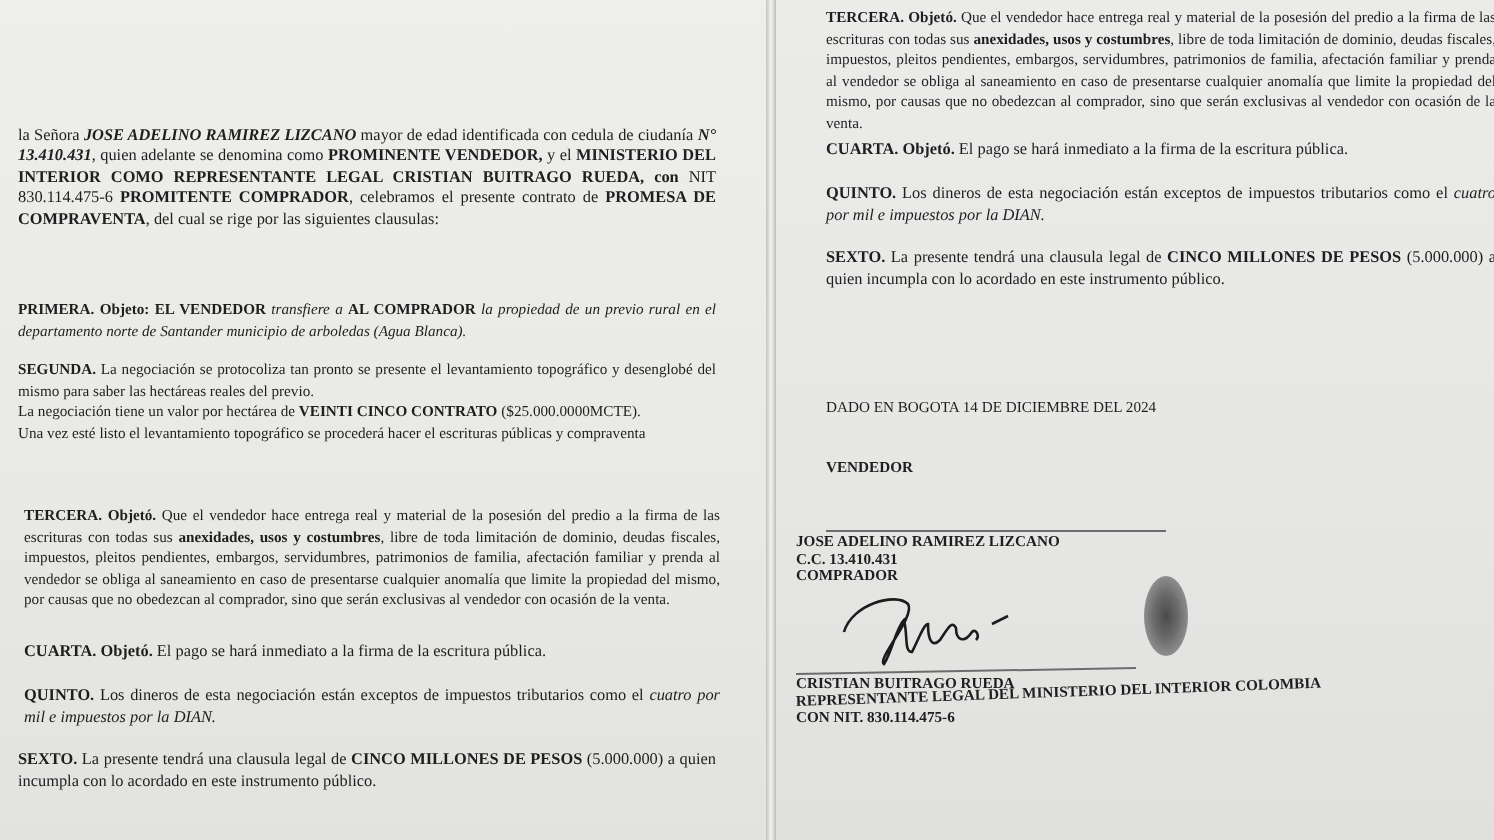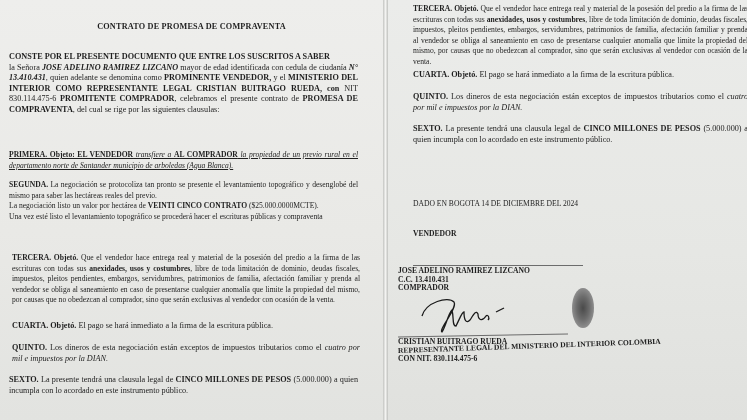--- a/index.html
+++ b/index.html
@@ -18,34 +18,33 @@
   .r{left:25px;width:335px;}
   .sigline{position:absolute;height:1px;background:#6c6c6c;}
   .sig-text{position:absolute;font-size:7.6px;font-weight:bold;line-height:8.6px;}
   .fingerprint{position:absolute;left:184px;top:288px;width:22px;height:40px;border-radius:50%;background:radial-gradient(ellipse at 50% 50%,#4a4a4a 0%,#6b6b6b 40%,#8d8d8d 70%,rgba(150,150,150,0) 100%);}
   .signature{position:absolute;left:30px;top:296px;}
 </style>
 </head>
 <body>
 
 <div class="page left">
-  <div class="title">CONTRATO DE PROMESA DE COMPRAVENTA</div>
 
   <div class="para l big" style="top:52px;">
-    <b>CONSTE POR EL PRESENTE DOCUMENTO QUE ENTRE LOS SUSCRITOS A SABER</b><br>
+    <br>
     <span>la Señora </span><b><i>JOSE ADELINO RAMIREZ LIZCANO</i></b><span> mayor de edad identificada con cedula de ciudanía </span><b><i>N° 13.410.431</i></b><span>, quien adelante se denomina como </span><b>PROMINENTE VENDEDOR,</b><span> y el </span><b>MINISTERIO DEL INTERIOR COMO REPRESENTANTE LEGAL CRISTIAN BUITRAGO RUEDA, con</b><span> NIT 830.114.475-6 </span><b>PROMITENTE COMPRADOR</b><span>, celebramos el presente contrato de </span><b>PROMESA DE COMPRAVENTA</b><span>, del cual se rige por las siguientes clausulas:</span>
   </div>
 
-  <div class="para l" style="top:150px;text-decoration:underline;">
+  <div class="para l" style="top:150px;">
     <b>PRIMERA. Objeto: EL VENDEDOR</b><i> transfiere a </i><b>AL COMPRADOR</b><i> la propiedad de un previo rural en el departamento norte de Santander municipio de arboledas (Agua Blanca).</i>
   </div>
 
   <div class="para l" style="top:180px;">
     <b>SEGUNDA.</b><span> La negociación se protocoliza tan pronto se presente el levantamiento topográfico y desenglobé del mismo para saber las hectáreas reales del previo.</span><br>
-    <span>La negociación listo un valor por hectárea de </span><b>VEINTI CINCO CONTRATO</b>
+    <span>La negociación tiene un valor por hectárea de </span><b>VEINTI CINCO CONTRATO</b>
     <span>($25.000.0000MCTE).</span><br>
     <span>Una vez esté listo el levantamiento topográfico se procederá hacer el escrituras públicas y compraventa</span>
   </div>
 
   <div class="para l2" style="top:253px;">
     <b>TERCERA. Objetó.</b><span> Que el vendedor hace entrega real y material de la posesión del predio a la firma de las escrituras con todas sus </span><b>anexidades, usos y costumbres</b><span>, libre de toda limitación de dominio, deudas fiscales, impuestos, pleitos pendientes, embargos, servidumbres, patrimonios de familia, afectación familiar y prenda al vendedor se obliga al saneamiento en caso de presentarse cualquier anomalía que limite la propiedad del mismo, por causas que no obedezcan al comprador, sino que serán exclusivas al vendedor con ocasión de la venta.</span>
   </div>
 
   <div class="para l2 big" style="top:321px;">
     <b>CUARTA. Objetó.</b><span>  El pago se hará inmediato a la firma de la escritura pública.</span>

